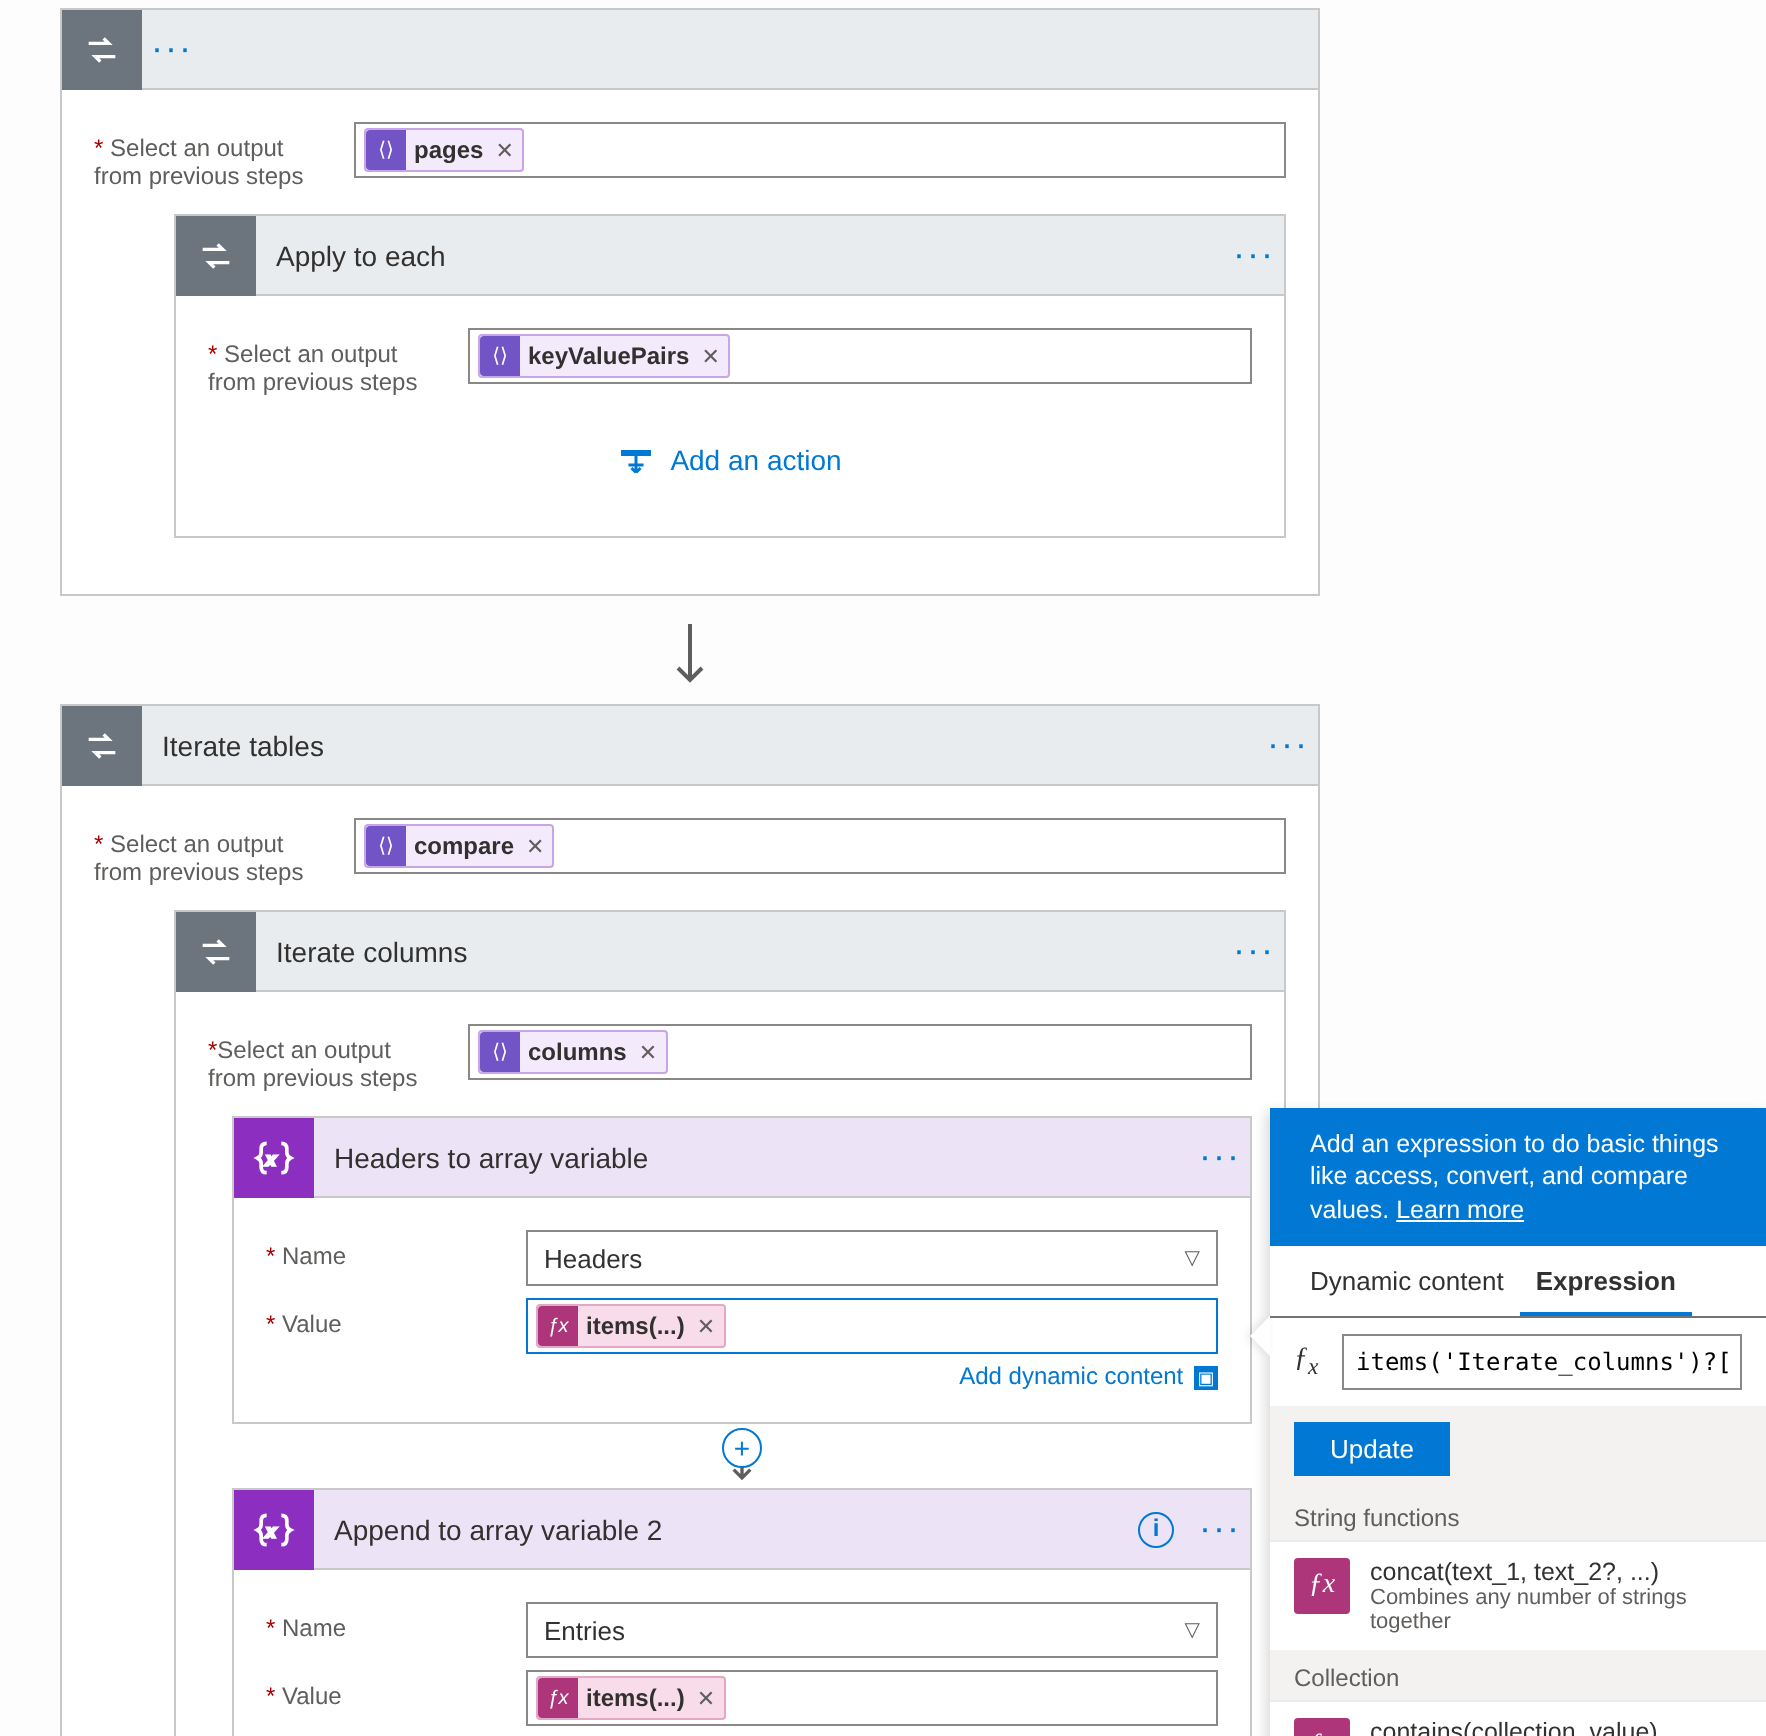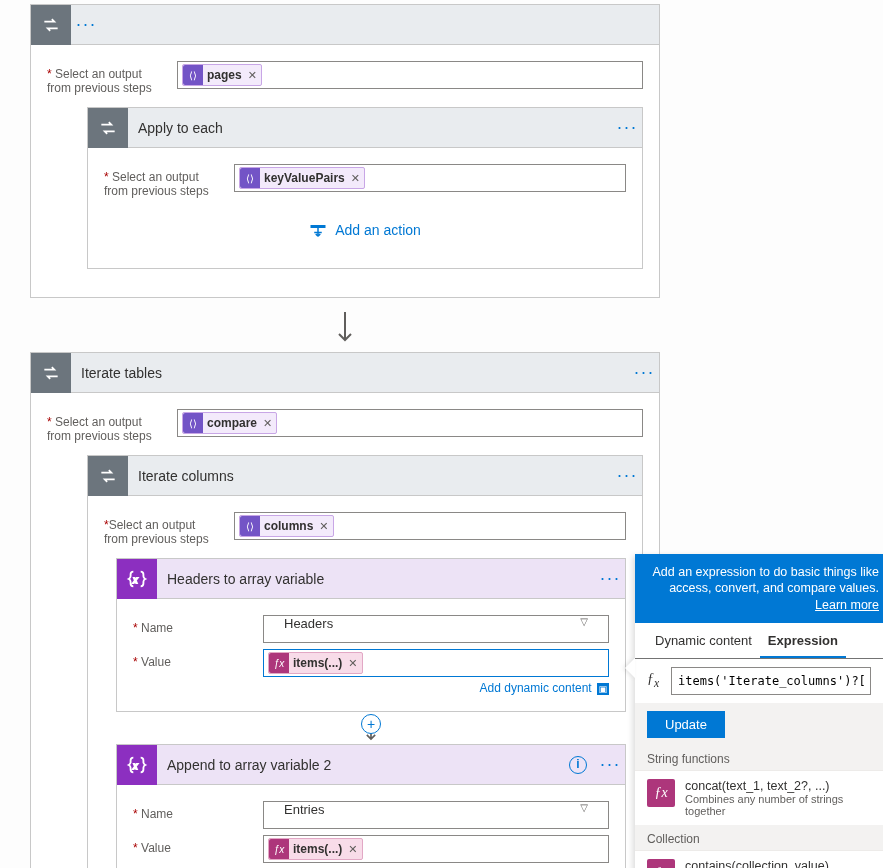--- a/index.html
+++ b/index.html
@@ -22,21 +22,21 @@
   .label-col { width: 130px; font-size: 12px; color: #605e5c; padding-top: 6px; }
   .label-col .req { color: #a80000; }
   .input-col { flex: 1; }
   
   .token-input { border: 1px solid #8a8886; background: #fff; min-height: 28px; display: flex; align-items: center; padding: 2px 4px; }
   .token-input .token { display: inline-flex; align-items: center; background: #f3eafb; border: 1px solid #c8a6e6; border-radius: 2px; font-size: 12px; padding: 0 4px 0 0; height: 22px; }
   .token-input .token .tk-icon { width: 20px; height: 20px; background: #7354c6; color: #fff; display: inline-flex; align-items: center; justify-content: center; font-size: 10px; margin-right: 4px; border-radius: 2px 0 0 2px; }
   .token-input .token .tk-icon.fx { background: #ad367b; font-style: italic; }
   .token-input .token .tk-x { margin-left: 6px; color: #605e5c; cursor: pointer; font-size: 11px; }
   
-  .select-input { border: 1px solid #8a8886; background: #fff; height: 28px; display: flex; align-items: flex-start; padding: 0 20px; justify-content: space-between; gap: 40px; }
+  .select-input { border: 1px solid #8a8886; background: #fff; height: 28px; display: flex; align-items: center; padding: 0 8px; justify-content: space-between; gap: 40px; }
   .select-input .caret { color: #605e5c; font-size: 10px; }
   
   .nested { margin: 12px 0 0 40px; }
   .nested2 { margin: 12px 0 0 12px; }
   
   .add-action { display: flex; align-items: flex-start; justify-content: center; gap: 8px; color: #0078d4; font-size: 14px; padding: 24px 0 12px 0; cursor: pointer; }
   .add-action .plus-icon { width: 18px; height: 18px; }
   
   .arrow-down { display: flex; justify-content: center; margin: 6px 0; }
   .arrow-down svg { width: 24px; height: 36px; }
@@ -44,21 +44,21 @@
   .plus-circle { display: flex; justify-content: center; margin: -2px 0; position: relative; }
   .plus-circle .circ { width: 20px; height: 20px; border: 1.5px solid #0078d4; border-radius: 50%; color: #0078d4; display: flex; align-items: center; justify-content: center; font-size: 14px; background: #fff; z-index: 2; cursor: pointer; }
   
   .dyn-link-row { text-align: right; font-size: 12px; margin-top: 4px; }
   .dyn-link-row a { color: #0078d4; text-decoration: none; cursor: pointer; }
   .dyn-link-row .sq { display: inline-block; width: 12px; height: 12px; background: #0078d4; color: #fff; font-size: 9px; text-align: center; line-height: 12px; margin-left: 2px; }
   
   
   .expr-panel { position: absolute; top: 554px; left: 635px; width: 248px; background: #fff; box-shadow: -2px 2px 6px rgba(0,0,0,0.15); z-index: 10; }
   .expr-panel .arrow-left { position: absolute; left: -10px; top: 104px; width: 0; height: 0; border-top: 10px solid transparent; border-bottom: 10px solid transparent; border-right: 10px solid #fff; filter: drop-shadow(-2px 0px 2px rgba(0,0,0,0.1)); }
-  .expr-head { background: #0078d4; color: #fff; padding: 10px 4px; font-size: 12.5px; line-height: 1.3; text-align: right; }
+  .expr-head { background: #0078d4; color: #fff; padding: 10px 20px; font-size: 12.5px; line-height: 1.3; }
   .expr-head a { color: #fff; text-decoration: underline; }
   .tabs { display: flex; border-bottom: 1px solid #737373; padding: 0 12px; }
   .tab { padding: 10px 8px 8px 8px; font-size: 13px; color: #323130; cursor: pointer; }
   .tab.active { border-bottom: 2px solid #0078d4; color: #323130; font-weight: 600; }
   .expr-input-row { display: flex; align-items: center; padding: 8px 12px; }
   .expr-input-row .fx { font-family: "Cambria Math", serif; font-style: italic; font-size: 14px; color: #323130; width: 24px; }
   .expr-input-row input { flex: 1; border: 1px solid #8a8886; height: 28px; padding: 0 6px; font-family: "Consolas", monospace; font-size: 12px; }
   .btn-row { background: #f3f2f1; padding: 8px 12px; }
   .btn-update { background: #0078d4; color: #fff; border: none; padding: 6px 18px; font-size: 13px; cursor: pointer; }
   .fn-group { padding: 6px 12px 4px 12px; font-size: 12px; color: #605e5c; background: #f3f2f1; border-bottom: 1px solid #edebe9; }

